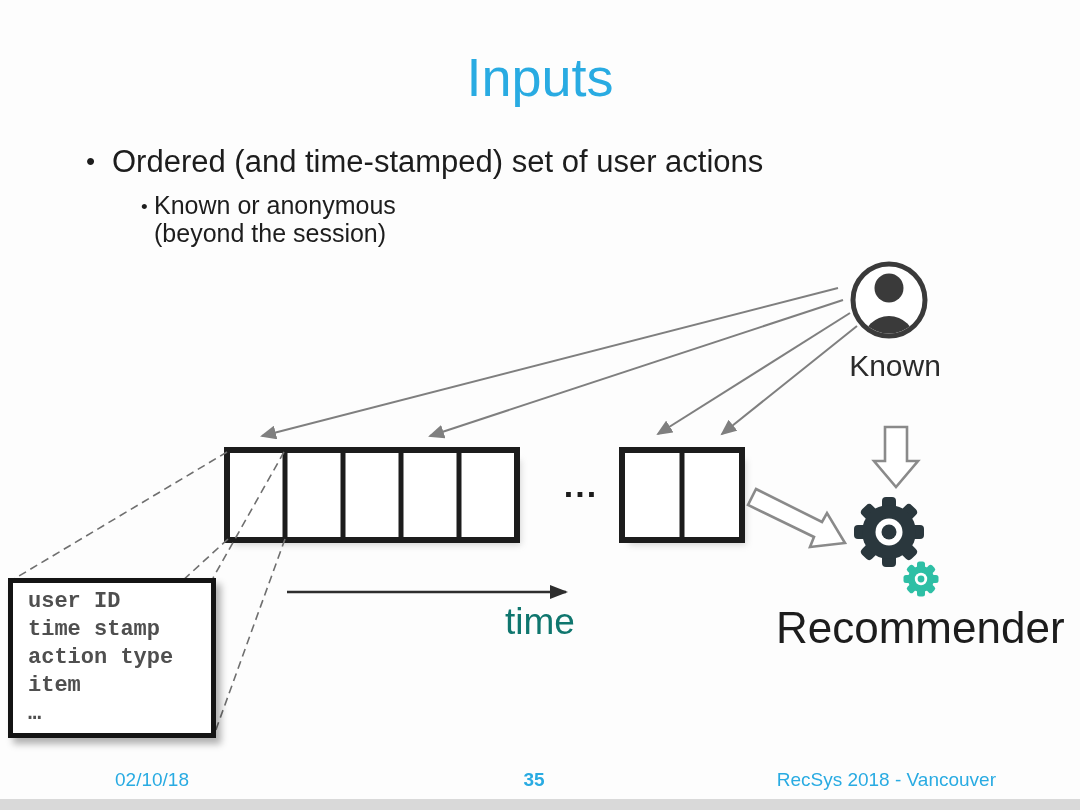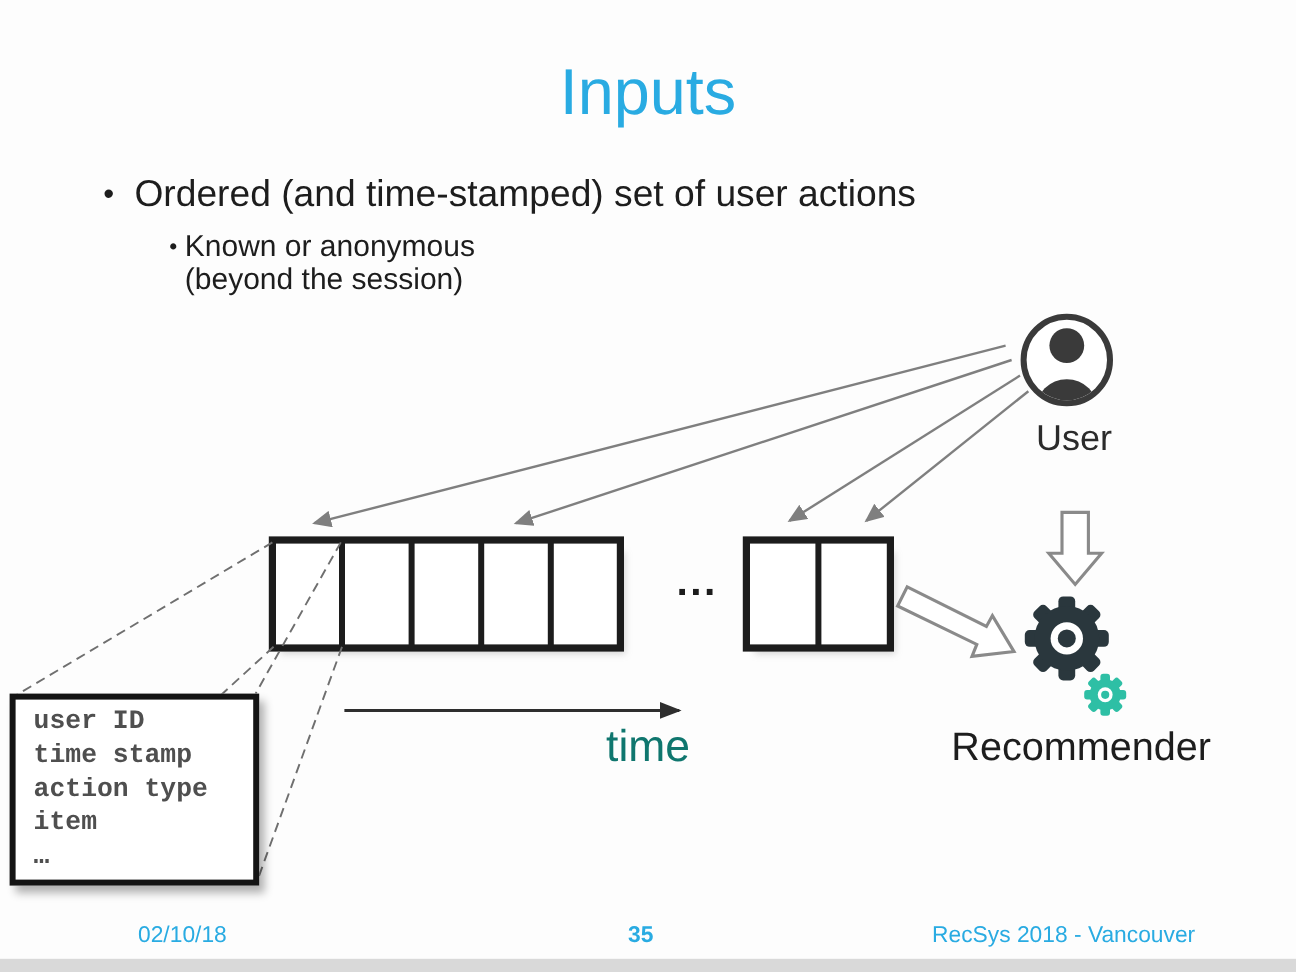--- a/index.html
+++ b/index.html
@@ -53,21 +53,21 @@
   .dots {
     position:absolute; left:556px; top:466px; width:50px; text-align:center;
     font-size:34px; font-weight:700; letter-spacing:2px; color:#1c1c1c; z-index:2;
   }
   .label-time {
     position:absolute; left:480px; top:601px; width:120px; text-align:center;
     font-size:37px; color:#0f766e; z-index:2;
   }
   .label-recommender {
     position:absolute; left:776px; top:603px; width:250px; text-align:center;
-    font-size:33px; color:#1d1d1d; z-index:2;
+    font-size:44px; color:#1d1d1d; z-index:2;
   }
 
   .detail-box {
     position:absolute; left:8px; top:578px; width:208px; height:160px;
     box-sizing:border-box; background:#ffffff; border:5px solid #141414;
     box-shadow:5px 6px 7px rgba(0,0,0,0.30);
     padding:5px 0 0 15px; z-index:3;
     font-family:"Liberation Mono","DejaVu Sans Mono",monospace;
     font-weight:700; font-size:22px; line-height:28px;
     color:var(--detail_text,#4f4f4f);
@@ -174,21 +174,21 @@
         <rect x="-4" y="-17.5" width="8" height="9" rx="2.5" transform="rotate(225)"></rect>
         <rect x="-4" y="-17.5" width="8" height="9" rx="2.5" transform="rotate(270)"></rect>
         <rect x="-4" y="-17.5" width="8" height="9" rx="2.5" transform="rotate(315)"></rect>
         <circle r="13"></circle>
       </g>
       <circle class="white-fill" r="6.2"></circle>
       <circle class="gear-teal-fill" r="3.4"></circle>
     </g>
   </svg>
 
-  <div class="label-user">User</div>
+  <div class="label-user">Known</div>
   <div class="dots">...</div>
   <div class="label-time">time</div>
   <div class="label-recommender">Recommender</div>
 
   <div class="detail-box">
     <div class="dline">user ID</div>
     <div class="dline">time stamp</div>
     <div class="dline">action type</div>
     <div class="dline">item</div>
     <div class="dline">…</div>

